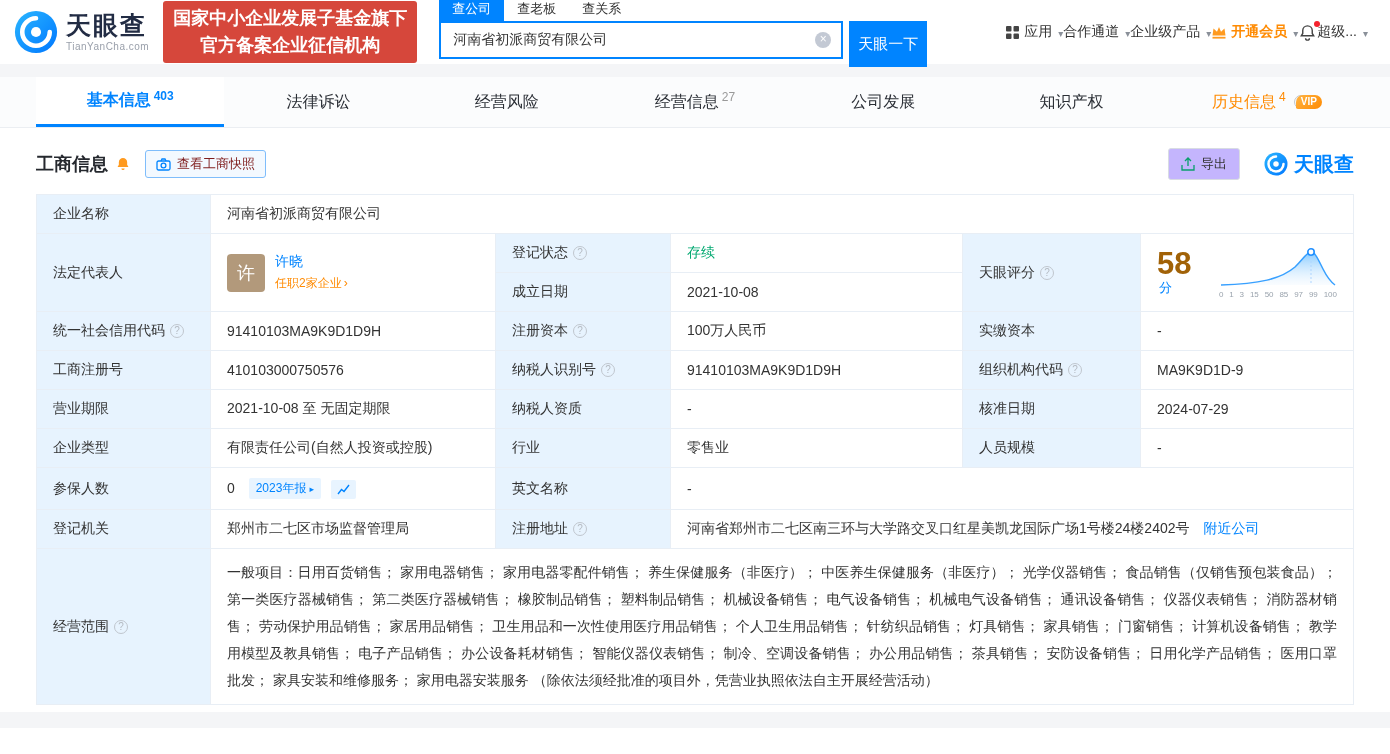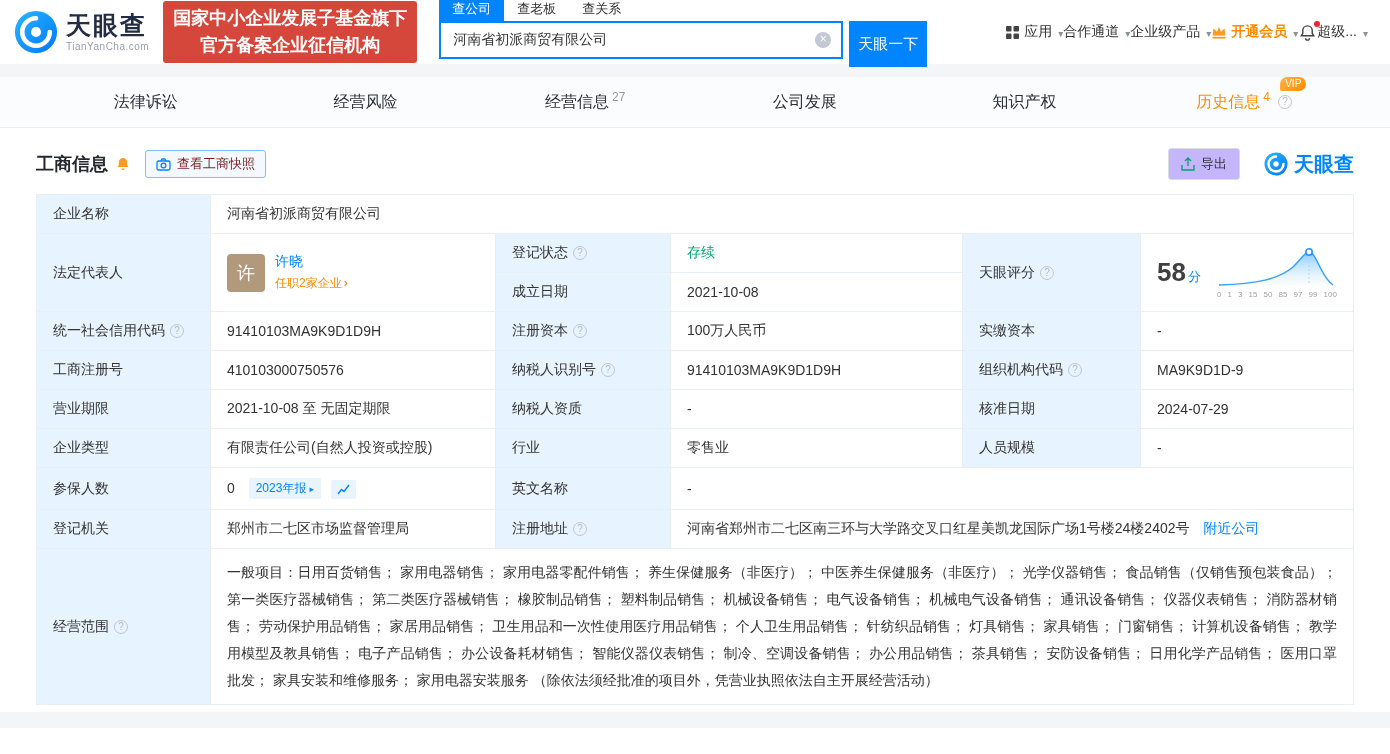--- a/index.html
+++ b/index.html
@@ -40,22 +40,22 @@
   
   .tabbar { height: 51px; background: #fbfcfd; border-bottom: 1px solid #ebeef2; padding: 0 36px; }
   .tabs { display: flex; height: 100%; }
   .tab { flex: 1; display: flex; align-items: center; justify-content: center; gap: 3px; font-size: 16px;
     color: #2b2f36; position: relative; cursor: pointer; }
   .tab.active { background: #fff; border-bottom: 3px solid #0084ff; color: #0084ff; font-weight: bold; }
   .tab-count { font-size: 12px; color: #999; transform: translateY(-5px); }
   .tab.active .tab-count { color: #0084ff; }
   .tab.history { color: #ff8b03; }
   .tab.history .tab-count { color: #ff8b03; }
-  .vip-badge { position: absolute; top: 0; left: calc(50% + 36px); background: linear-gradient(135deg,#ffb443,#ff8a00);
-    color: #fff; font-size: 10px; line-height: 14px; height: 14px; padding: 0 5px; border-radius: 8px 8px 8px 2px; font-weight: normal; }
+  .vip-badge { position: absolute; top: 18px; left: calc(50% + 36px); background: linear-gradient(135deg,#ffb443,#ff8a00);
+    color: #fff; font-size: 10px; line-height: 14px; height: 14px; padding: 0 5px; border-radius: 8px 8px 8px 2px; font-weight: bold; }
   .help { display: inline-block; width: 14px; height: 14px; line-height: 12px; border: 1px solid #c0c6ce;
     border-radius: 50%; color: #b4bac2; font-size: 10px; text-align: center; margin-left: 5px; vertical-align: 1px; cursor: pointer; }
   .help::before { content: "?"; }
 
   
   .main { padding: 0 36px; }
   .section-head { display: flex; align-items: center; margin: 20px 0 14px; }
   .section-title { font-size: 18px; font-weight: bold; color: #25282e; }
   .bell-orange { margin-left: 7px; display: flex; }
   .snapshot-btn { margin-left: 14px; display: inline-flex; align-items: center; gap: 6px; border: 1px solid #7fbdfb;
@@ -73,21 +73,21 @@
   .green { color: #00a870; }
 
   .rep { display: flex; align-items: center; gap: 10px; }
   .avatar { width: 38px; height: 38px; border-radius: 4px; background: #b2997b; color: #fff; font-size: 18px;
     display: flex; align-items: center; justify-content: center; cursor: pointer; flex: 0 0 auto; }
   .rep-name { font-size: 14px; color: #0084ff; display: block; }
   .rep-jobs { font-size: 12px; color: #ff8b03; display: block; margin-top: 4px; }
   .mini-arrow { font-size: 12px; margin-left: 2px; }
 
   .score { display: flex; align-items: center; gap: 16px; }
-  .score .n { font-size: 26px; font-weight: bold; color: #404040; line-height: 1; }
+  .score .n { font-size: 31px; font-weight: bold; color: #a16207; line-height: 1; }
   .score .u { font-size: 13px; color: #0084ff; margin-left: 2px; }
   .chart { width: 120px; }
   .axis { display: flex; justify-content: space-between; font-size: 8px; color: #9aa3ad; line-height: 1; margin-top: 1px; }
 
   .pill { display: inline-flex; align-items: center; gap: 3px; background: #e8f4ff; color: #0084ff; font-size: 12px;
     padding: 2px 7px; border-radius: 2px; margin-left: 10px; cursor: pointer; vertical-align: 1px; text-align: center; }
   .pill-tri { font-size: 9px; }
   .pill-icon { display: inline-flex; align-items: center; background: #e8f4ff; padding: 4px 6px; border-radius: 2px;
     margin-left: 6px; cursor: pointer; vertical-align: -2px; }
 
@@ -175,20 +175,24 @@
       <span>超级...</span>
       <span class="caret"></span>
     </span>
   </nav>
 </header>
 
 <div class="gray-strip"></div>
 
 <nav class="tabbar">
   <div class="tabs">
+    <div class="tab active">
+      <span>基本信息</span>
+      <span class="tab-count">403</span>
+    </div>
     <div class="tab">
       <span>法律诉讼</span>
     </div>
     <div class="tab">
       <span>经营风险</span>
     </div>
     <div class="tab">
       <span>经营信息</span>
       <span class="tab-count">27</span>
     </div>

